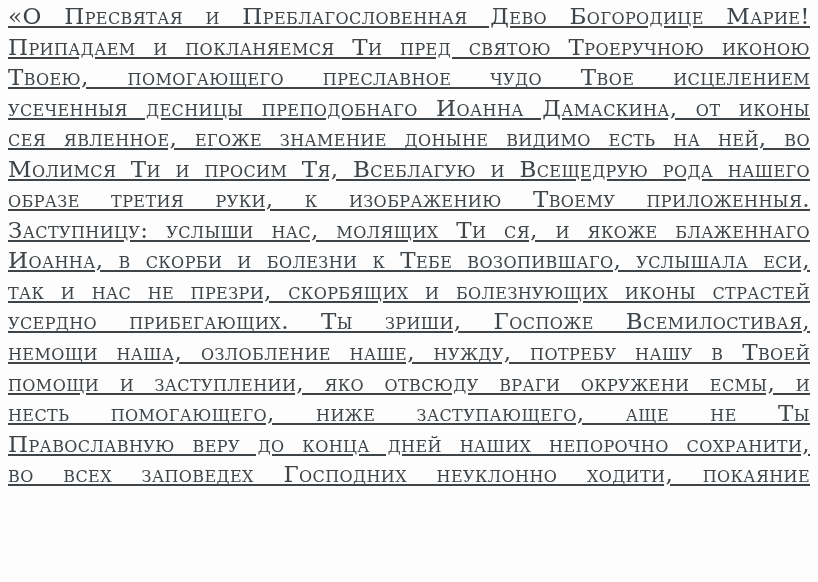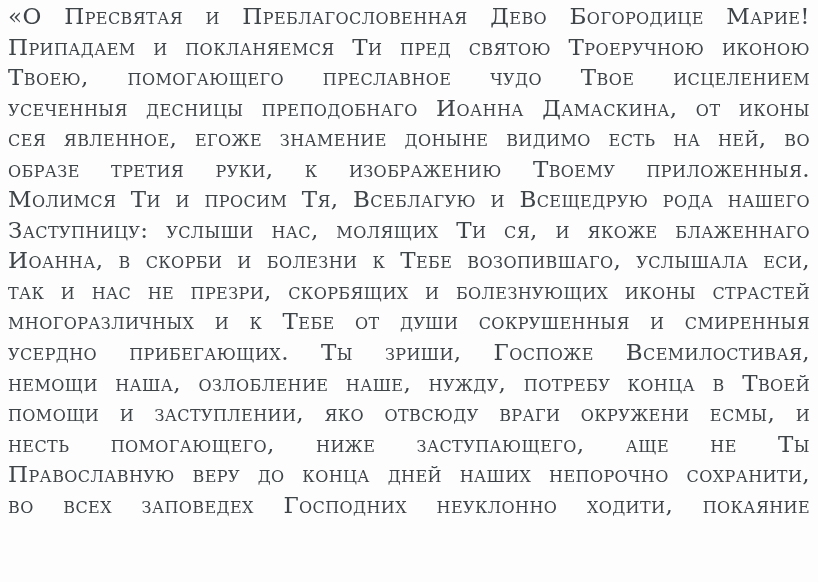--- a/index.html
+++ b/index.html
@@ -11,20 +11,21 @@
     position: relative;
     width: 818px;
     height: 582px;
     overflow: hidden;
     background: #fdfdfd;
     box-sizing: border-box;
     padding: 1px 8px 0 8px;
     font-family: "DejaVu Serif", serif;
     font-variant-caps: small-caps;
     color: #3e4448;
+    text-decoration: underline;
   }
   .line {
     height: 30.55px;
     line-height: 30.55px;
     font-size: 23px;
     letter-spacing: 0.4px;
     text-align: justify;
     text-align-last: justify;
     white-space: nowrap;
     overflow: hidden;
@@ -32,25 +33,24 @@
 </style>
 </head>
 <body>
 
 <div class="page">
   <div class="line">«О Пресвятая и Преблагословенная Дево Богородице Марие!</div>
   <div class="line">Припадаем и покланяемся Ти пред святою Троеручною иконою</div>
   <div class="line">Твоею, помогающего преславное чудо Твое исцелением</div>
   <div class="line">усеченныя десницы преподобнаго Иоанна Дамаскина, от иконы</div>
   <div class="line">сея явленное, егоже знамение доныне видимо есть на ней, во</div>
+  <div class="line">Молимся Ти и просим Тя, Всеблагую и Всещедрую рода нашего</div>
   <div class="line">образе третия руки, к изображению Твоему приложенныя.</div>
-  <div class="line">Молимся Ти и просим Тя, Всеблагую и Всещедрую рода нашего</div>
   <div class="line">Заступницу: услыши нас, молящих Ти ся, и якоже блаженнаго</div>
   <div class="line">Иоанна, в скорби и болезни к Тебе возопившаго, услышала еси,</div>
   <div class="line">так и нас не презри, скорбящих и болезнующих иконы страстей</div>
-  <div class="line">многоразличных и к Тебе от души сокрушенныя и смиренныя</div>
   <div class="line">усердно прибегающих. Ты зриши, Госпоже Всемилостивая,</div>
-  <div class="line">немощи наша, озлобление наше, нужду, потребу конца в Твоей</div>
+  <div class="line">немощи наша, озлобление наше, нужду, потребу нашу в Твоей</div>
   <div class="line">помощи и заступлении, яко отвсюду враги окружени есмы, и</div>
   <div class="line">несть помогающего, ниже заступающего, аще не Ты</div>
   <div class="line">Православную веру до конца дней наших непорочно сохранити,</div>
   <div class="line">во всех заповедех Господних неуклонно ходити, покаяние</div>
 </div>
 
 </body></html>

